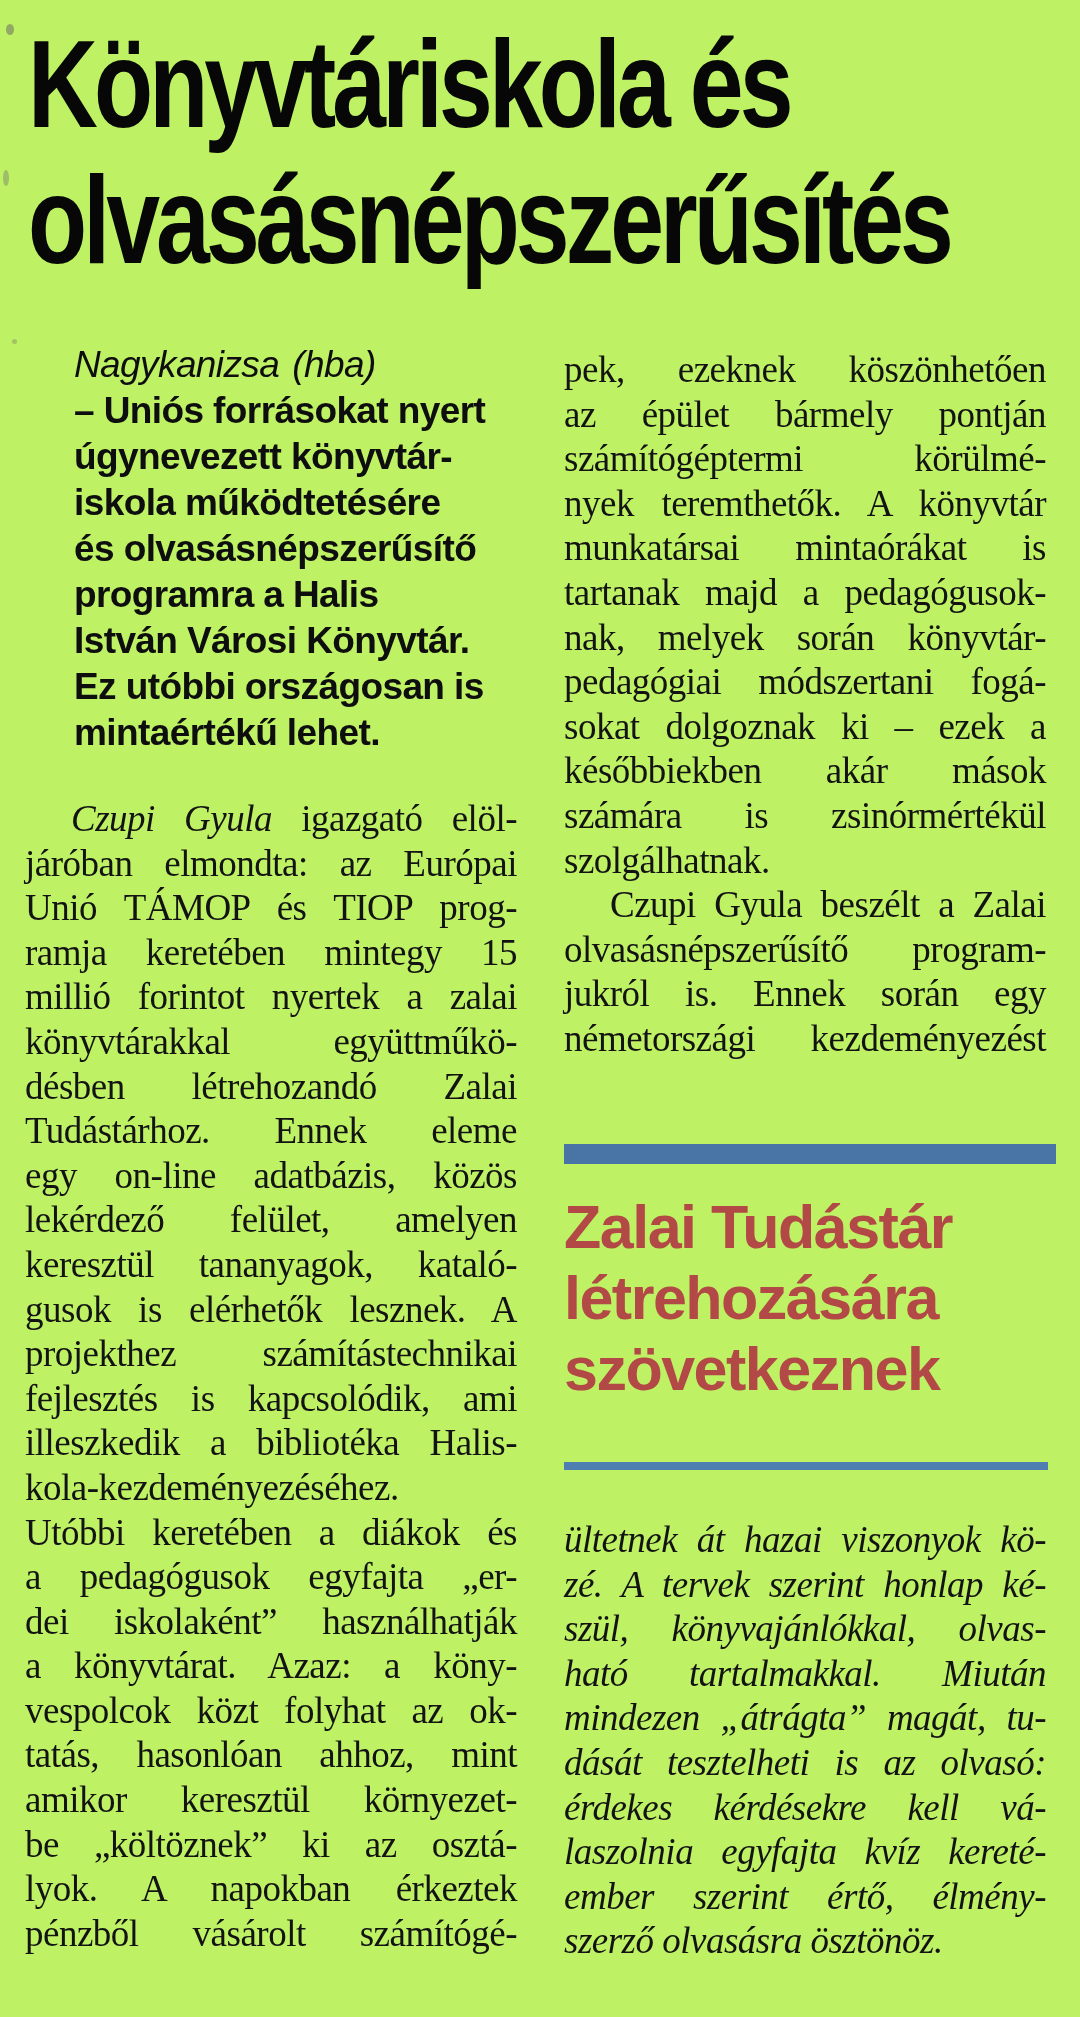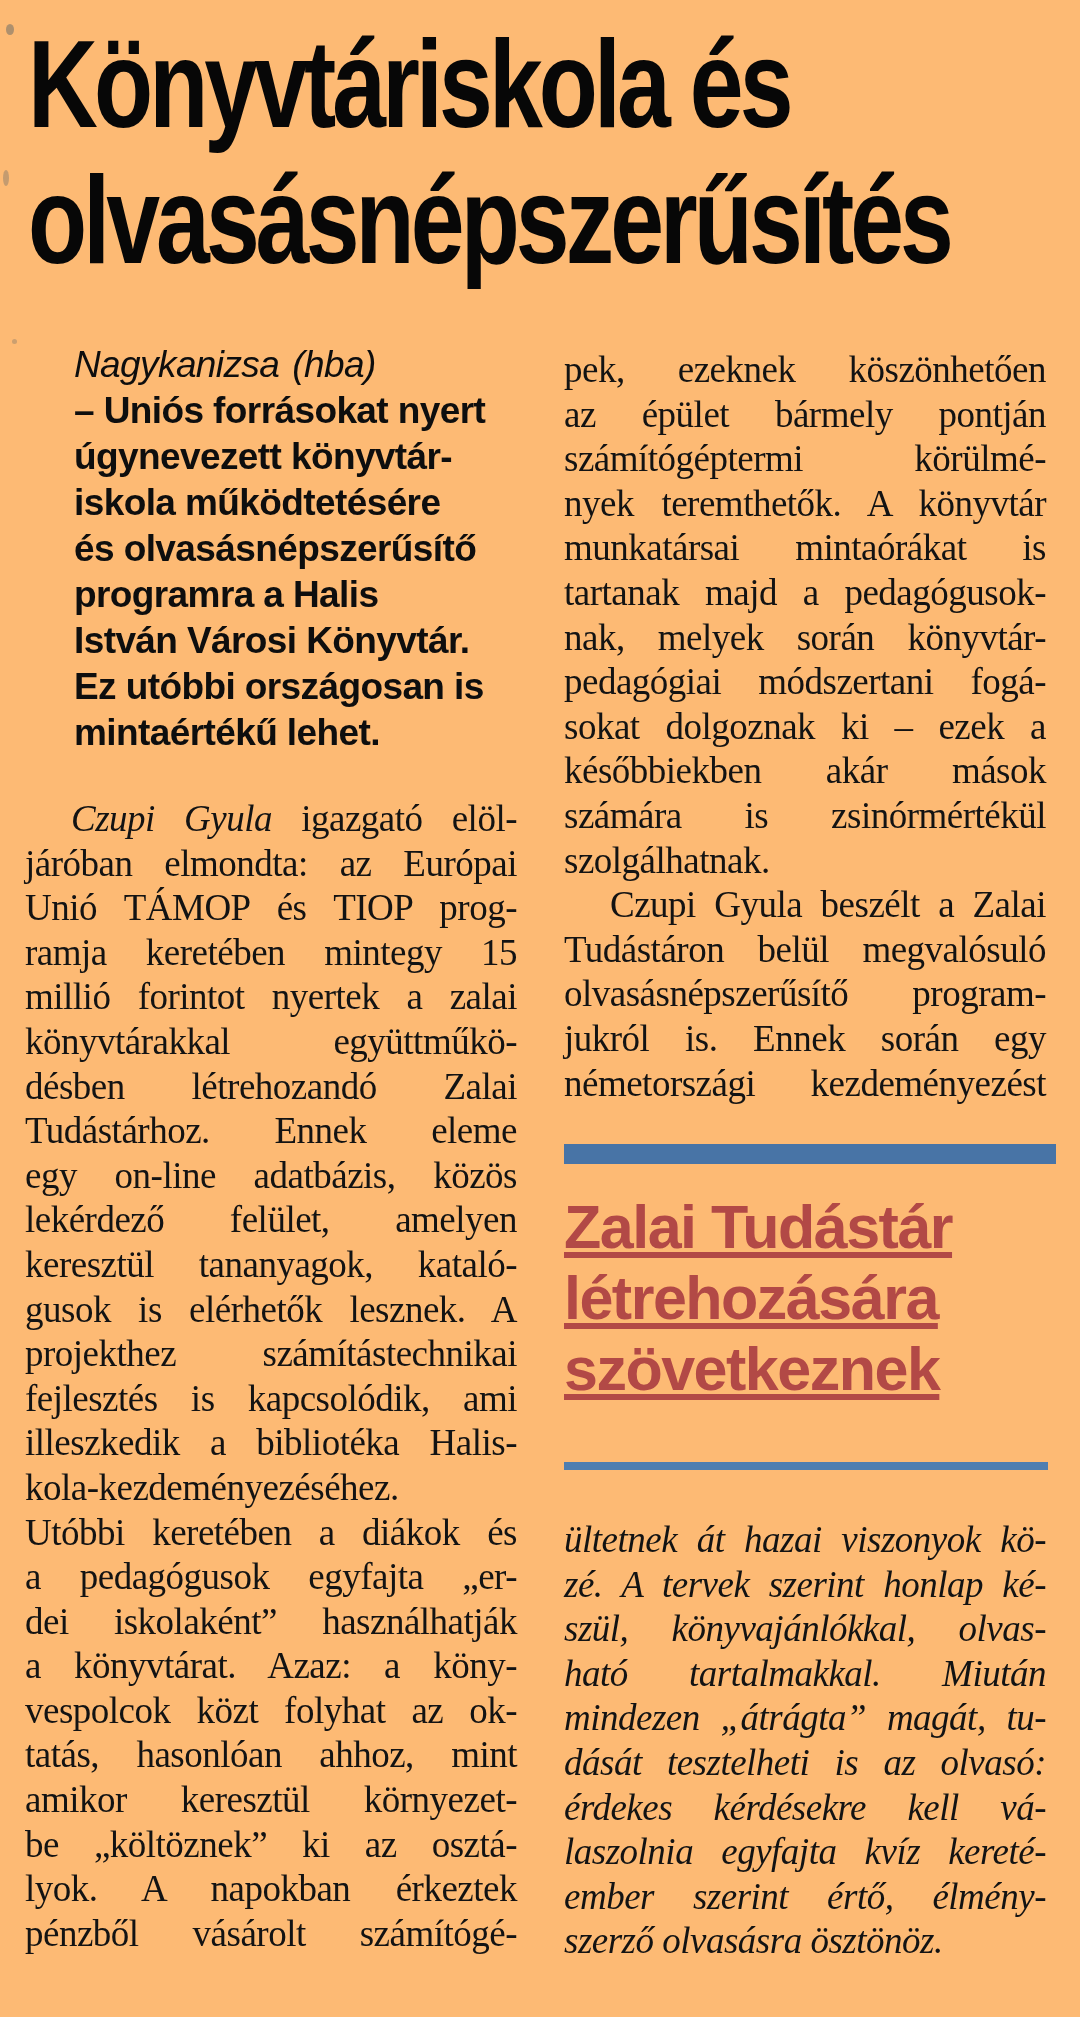--- a/index.html
+++ b/index.html
@@ -2,21 +2,21 @@
 <html lang="hu"><head>
 <meta charset="utf-8">
 <title>Newspaper clipping</title>
 <style>
   html,body{margin:0;padding:0;background:#e9e9e6;}
   .page{
     position:relative;
     width:1080px;
     height:2017px;
     margin:0 auto;
-    background:#fdba74;
+    background:#bef264;
     overflow:hidden;
     color:#121212;
   }
   
   .headline{position:absolute;left:28px;top:16px;margin:0;color:#070707;}
   .hl-line{
     font-family:"Liberation Sans",sans-serif;
     font-weight:bold;
     font-size:124px;
     line-height:136px;
@@ -57,21 +57,21 @@
   .bar{width:100%;}
   .bar-top{height:20px;background:#4874a6;margin-bottom:28px;}
   .bar-bottom{height:8px;background:#4f7eb0;margin-top:57px;width:484px;}
   .crosshead-text{
     font-family:"Liberation Sans",sans-serif;
     font-weight:bold;
     font-size:61px;line-height:71px;
     letter-spacing:-1.5px;
     color:#b24946;
   }
-  .crosshead-text .line{text-align:left;text-align-last:left;text-decoration:underline;}
+  .crosshead-text .line{text-align:left;text-align-last:left;}
   
   .speck{position:absolute;background:#6d6d68;border-radius:50%;opacity:.55;}
   .speck-a{left:6px;top:24px;width:8px;height:11px;}
   .speck-b{left:3px;top:170px;width:6px;height:16px;opacity:.4;}
   .speck-c{left:12px;top:339px;width:5px;height:5px;opacity:.35;}
 </style>
 </head>
 <body>
 
 <div class="page">
@@ -133,21 +133,20 @@
       <div class="line">nyek teremthetők. A könyvtár</div>
       <div class="line">munkatársai mintaórákat is</div>
       <div class="line">tartanak majd a pedagógusok-</div>
       <div class="line">nak, melyek során könyvtár-</div>
       <div class="line">pedagógiai módszertani fogá-</div>
       <div class="line">sokat dolgoznak ki – ezek a</div>
       <div class="line">későbbiekben akár mások</div>
       <div class="line">számára is zsinórmértékül</div>
       <div class="line rag">szolgálhatnak.</div>
       <div class="line ind">Czupi Gyula beszélt a Zalai</div>
-      <div class="line">Tudástáron belül megvalósuló</div>
       <div class="line">olvasásnépszerűsítő program-</div>
       <div class="line">jukról is. Ennek során egy</div>
       <div class="line">németországi kezdeményezést</div>
     </div>
 
   <div class="crosshead">
     <div class="bar bar-top"></div>
     <div class="crosshead-text">
         <div class="line">Zalai Tudástár</div>
         <div class="line">létrehozására</div>

